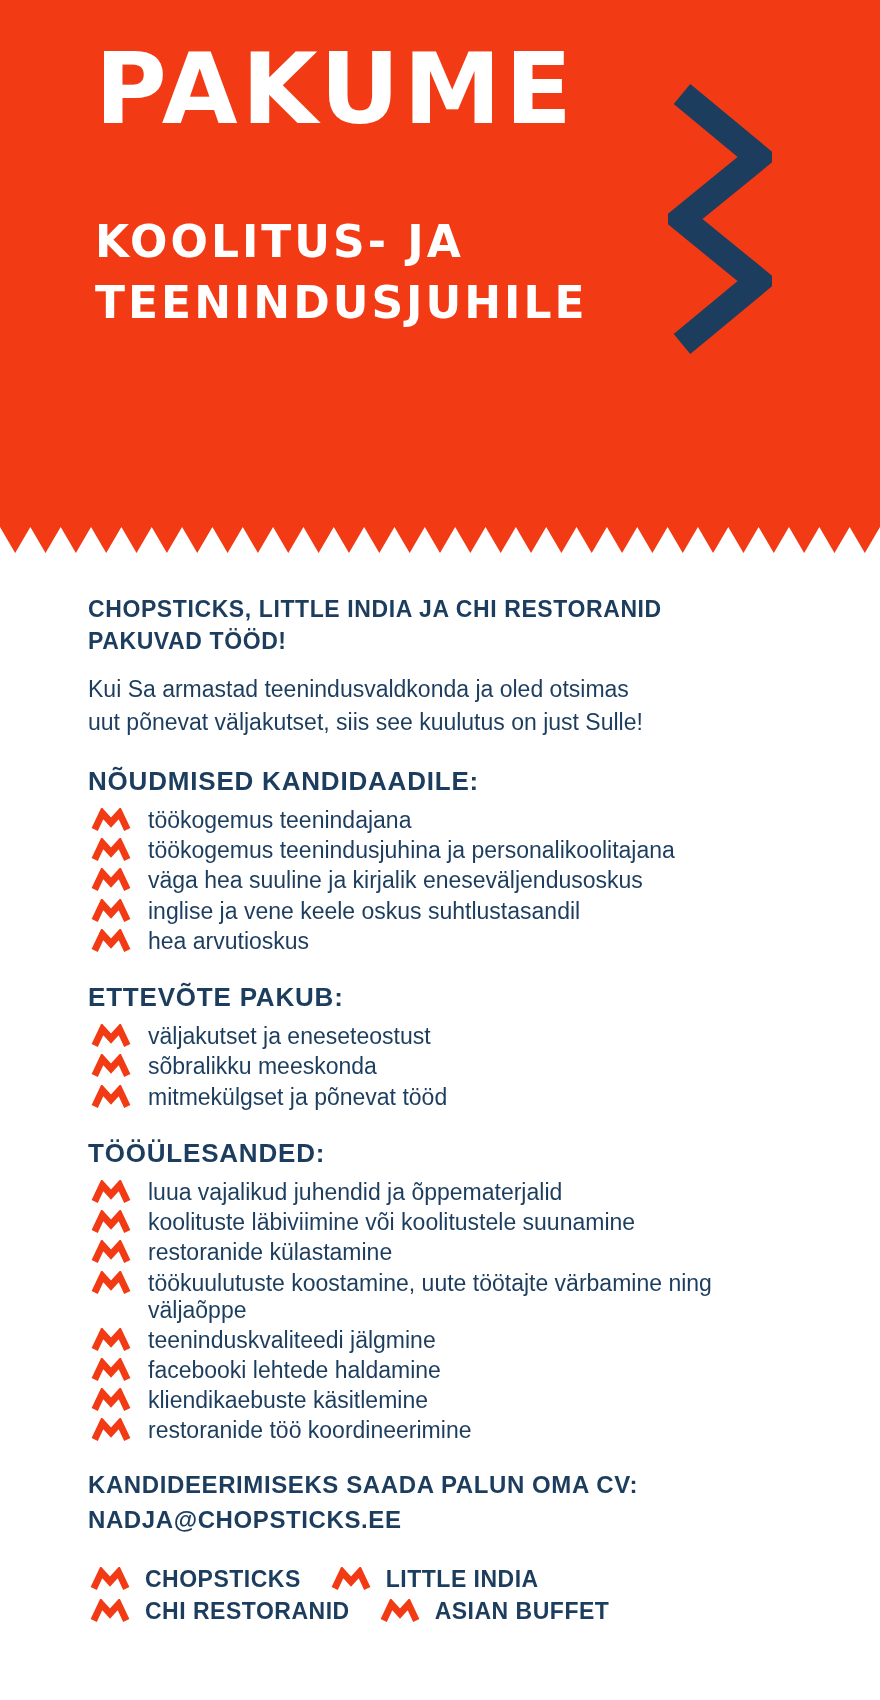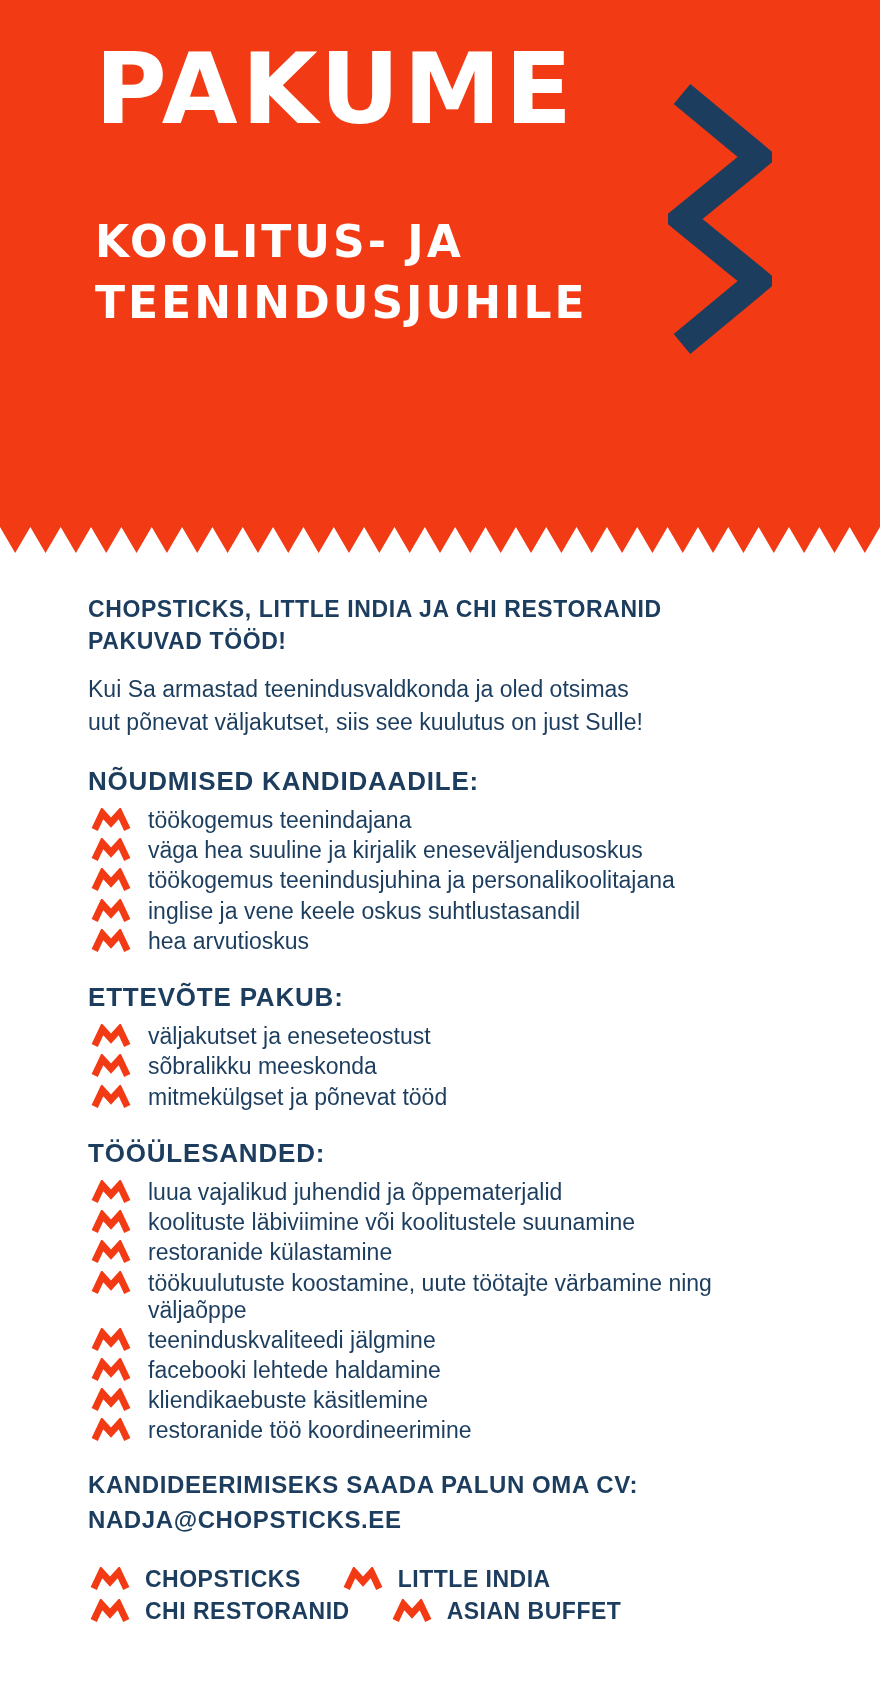--- a/index.html
+++ b/index.html
@@ -106,21 +106,21 @@
   .cta{
     margin-top:24px;
     font-weight:bold;
     font-size:24px;
     letter-spacing:0.6px;
     line-height:1.45;
   }
   .cta span{display:block;}
   
   .brands{margin-top:28px;}
-  .brand-row{display:flex;align-items:center;gap:40px;margin-bottom:5px;}
+  .brand-row{display:flex;align-items:center;gap:28px;margin-bottom:5px;}
   .brand{display:flex;align-items:center;gap:13px;}
   .brand-icon svg{display:block;width:44px;height:24px;}
   .brand-label{
     font-weight:bold;
     font-size:23px;
     letter-spacing:0.5px;
   }
 </style>
 </head>
 <body>
@@ -165,29 +165,29 @@
             </svg>
           </span>
         <span class="li-text">töökogemus teenindajana</span>
       </li>
       <li>
         <span class="bullet">
             <svg viewBox="0 0 46 28">
               <polyline points="4,25 13,6 23,17 33,6 42,25"></polyline>
             </svg>
           </span>
+        <span class="li-text">töökogemus teenindusjuhina ja personalikoolitajana</span>
+      </li>
+      <li>
+        <span class="bullet">
+            <svg viewBox="0 0 46 28">
+              <polyline points="4,25 13,6 23,17 33,6 42,25"></polyline>
+            </svg>
+          </span>
         <span class="li-text">väga hea suuline ja kirjalik eneseväljendusoskus</span>
-      </li>
-      <li>
-        <span class="bullet">
-            <svg viewBox="0 0 46 28">
-              <polyline points="4,25 13,6 23,17 33,6 42,25"></polyline>
-            </svg>
-          </span>
-        <span class="li-text">töökogemus teenindusjuhina ja personalikoolitajana</span>
       </li>
       <li>
         <span class="bullet">
             <svg viewBox="0 0 46 28">
               <polyline points="4,25 13,6 23,17 33,6 42,25"></polyline>
             </svg>
           </span>
         <span class="li-text">inglise ja vene keele oskus suhtlustasandil</span>
       </li>
       <li>

